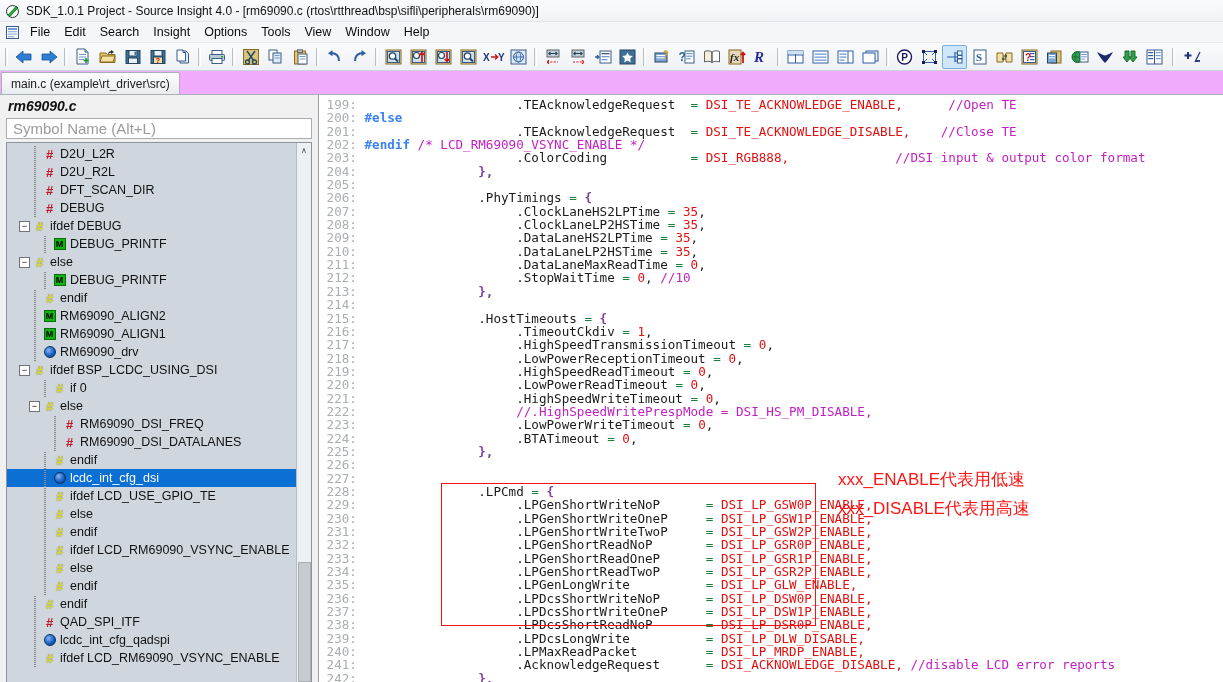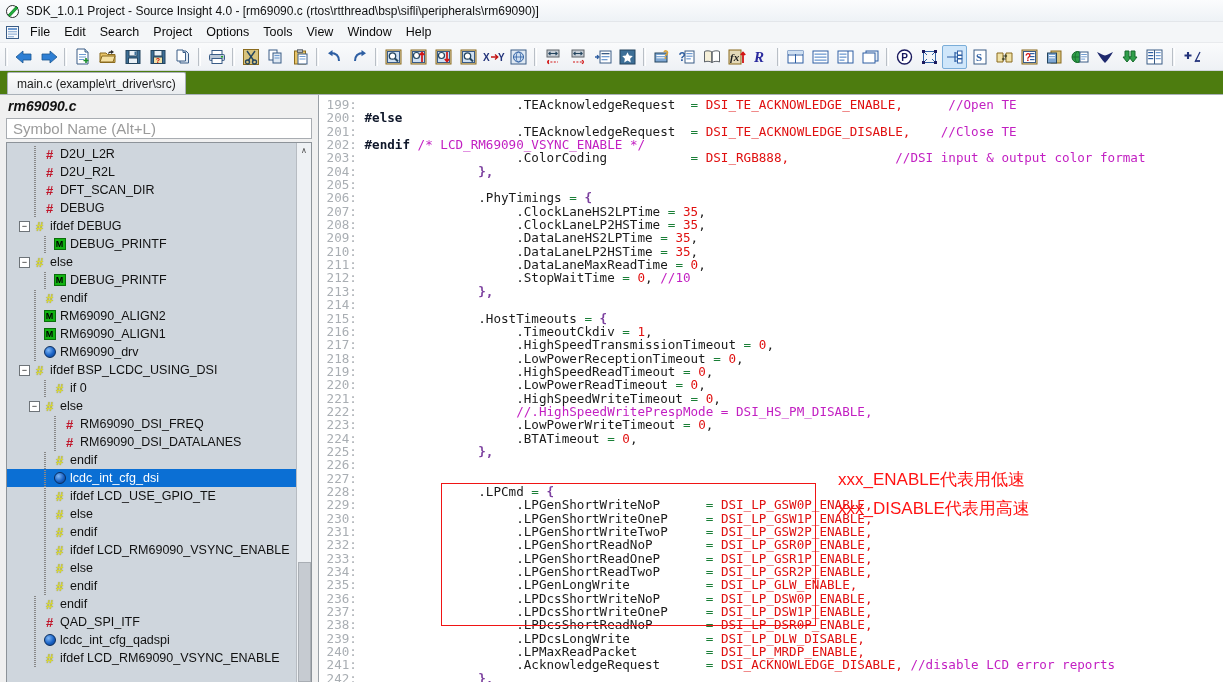--- a/index.html
+++ b/index.html
@@ -76,23 +76,23 @@
     border-left: 1px solid #b9bfc6;
     border-right: 1px solid #ffffff;
     margin: 0 3px;
     flex: 0 0 auto;
   }
   .tb-sep.wide { margin: 0 5px; }
 
   
   .tabbar {
     height: 24px;
-    background: #4d7c0f;
+    background: #f0abfc;
     display: flex; align-items: flex-end;
-    padding-left: 7px;
+    padding-left: 1px;
     border-bottom: 1px solid #a9b0b8;
     position: relative;
   }
   .tab {
     height: 22px;
     display: flex; align-items: center;
     padding: 0 9px;
     font-size: 12px; color: #1a1a1a;
     background: linear-gradient(to bottom,#fdfdfd,#e9ecef);
     border: 1px solid #a9b0b8;
@@ -257,21 +257,21 @@
     position: absolute;
     top: 0; left: 0;
     font-family: "DejaVu Sans Mono", "Liberation Mono", monospace;
     font-size: 12.6px;
     line-height: 13.35px;
     white-space: pre;
     padding-top: 3px;
   }
   .cl { display: block; height: 13.35px; }
   .ln { color: #a9aeb3; margin-top: 12px; }
-  .kw  { color: #0f172a; font-weight: bold; }
+  .kw  { color: #3b82f6; font-weight: bold; }
   .mem { color: #1a1a1a; }
   .val { color: #e01010; }
   .num { color: #e01010; }
   .cmt { color: #c21fc2; }
   .pun { color: #7b3f9e; font-weight: bold; }
   .op  { color: #1a7f37; }
 
   .annot-box {
     position: absolute;
     border: 1.6px solid #f01414;
@@ -308,21 +308,21 @@
         <rect x="0.5" y="0.5" width="12" height="12" fill="#f7f9fb" stroke="#3a5c86"></rect>
         <rect x="2" y="2" width="9" height="2" fill="#6f9bd1"></rect>
         <rect x="2" y="5" width="9" height="1.3" fill="#9db8da"></rect>
         <rect x="2" y="7.5" width="9" height="1.3" fill="#9db8da"></rect>
         <rect x="2" y="10" width="6" height="1.3" fill="#9db8da"></rect>
       </svg>
     </span>
     <span class="menu-item">File</span>
     <span class="menu-item">Edit</span>
     <span class="menu-item">Search</span>
-    <span class="menu-item">Project</span>
+    <span class="menu-item">Insight</span>
     <span class="menu-item">Options</span>
     <span class="menu-item">Tools</span>
     <span class="menu-item">View</span>
     <span class="menu-item">Window</span>
     <span class="menu-item">Help</span>
   </div>
 
   <div class="toolbar">
     <div class="tb-sep"></div>
     <div class="tb-btn">

